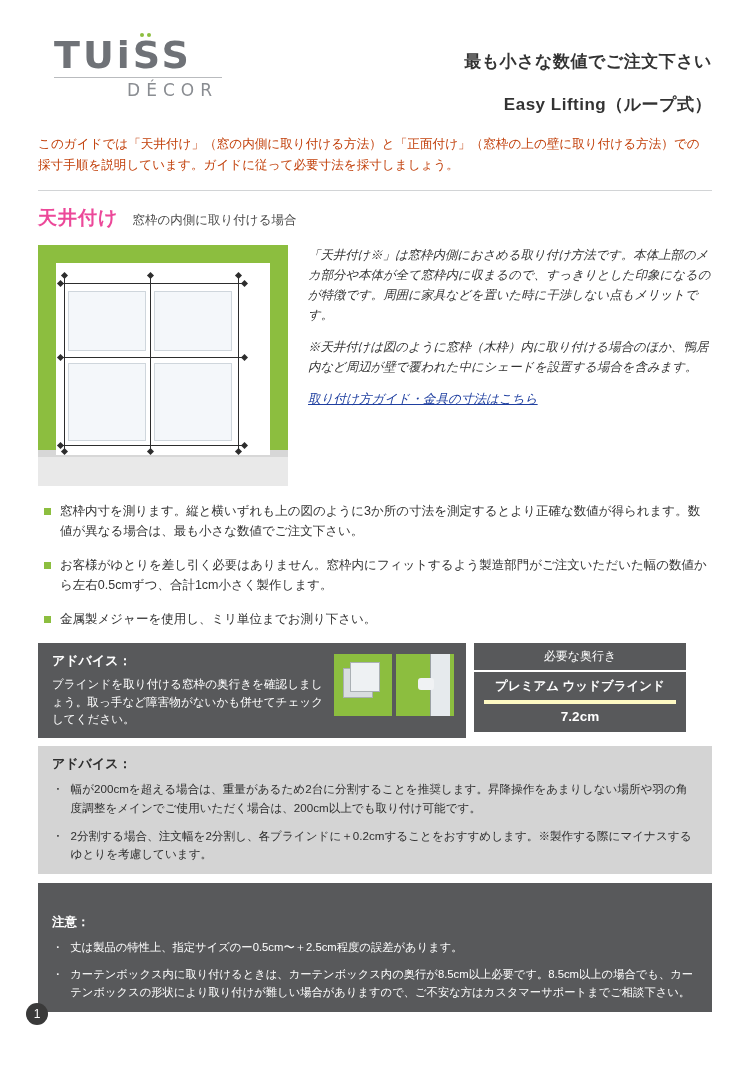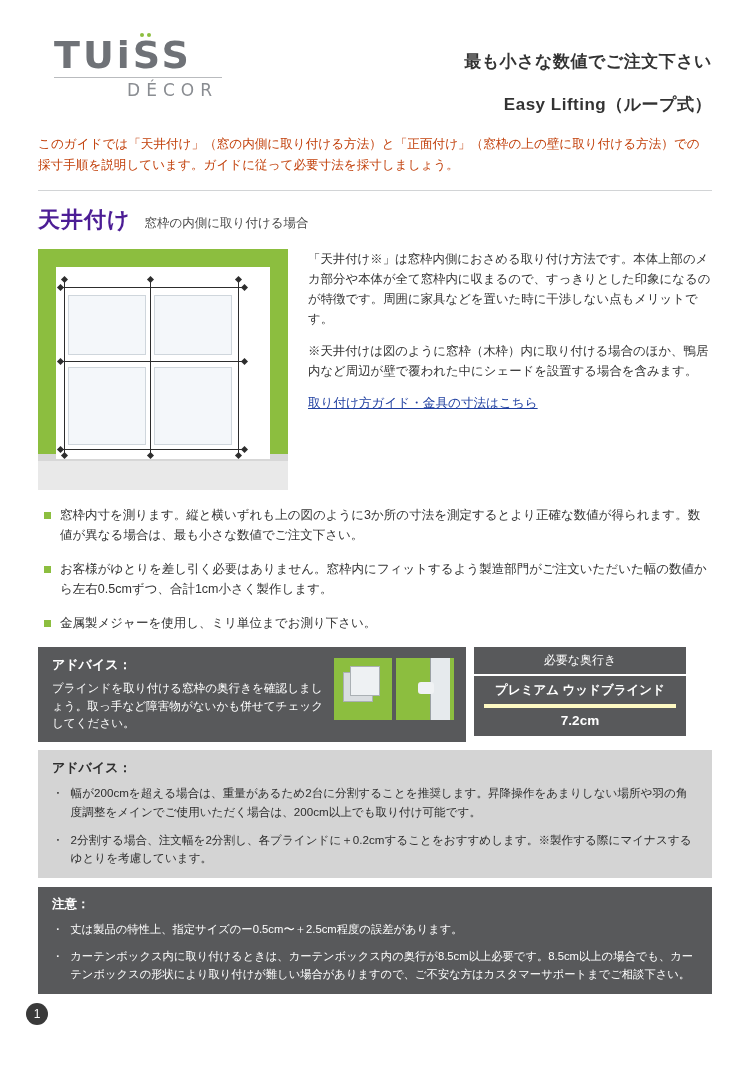--- a/index.html
+++ b/index.html
@@ -92,35 +92,36 @@
     border-top: 1px solid #d2d4d6;
   }
 
   
   .section-head {
     display: flex;
     align-items: baseline;
     margin-top: 14px;
   }
   .section-head .h {
-    font-size: 22px;
-    font-weight: bold;
-    color: #4c1d95;
+    font-size: 19px;
+    font-weight: bold;
+    color: #ec4899;
     letter-spacing: 1px;
   }
   .section-head .s {
     font-size: 12.5px;
     color: #4a4a4a;
     margin-left: 14px;
   }
 
   
   .diagram-row {
     display: flex;
     margin-top: 14px;
+    font-style: italic;
   }
   .diagram {
     width: 250px; height: 240px;
     position: relative;
     flex: none;
   }
   .diagram .wall {
     position: absolute; left: 0; top: 0;
     width: 250px; height: 215px;
     background: #8cbe3f;
@@ -301,20 +302,21 @@
   .caution {
     margin-top: 9px;
     background: #58595b;
     color: #fff;
     padding: 9px 14px 11px 14px;
   }
   .caution .title {
     font-size: 12.5px;
     font-weight: bold;
     margin-bottom: 7px;
+    margin-top: 22px;
   }
   .caution .li { font-size: 11.3px; }
 
   
   .pagenum {
     position: absolute;
     left: 26px; bottom: 55px;
     width: 22px; height: 22px;
     background: #3a3a3a;
     color: #fff;

